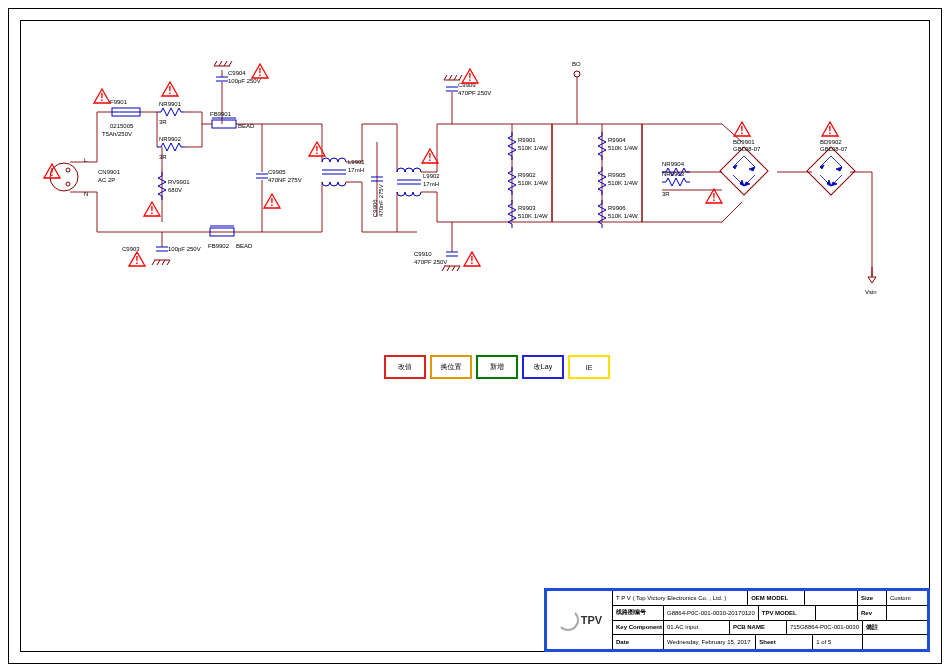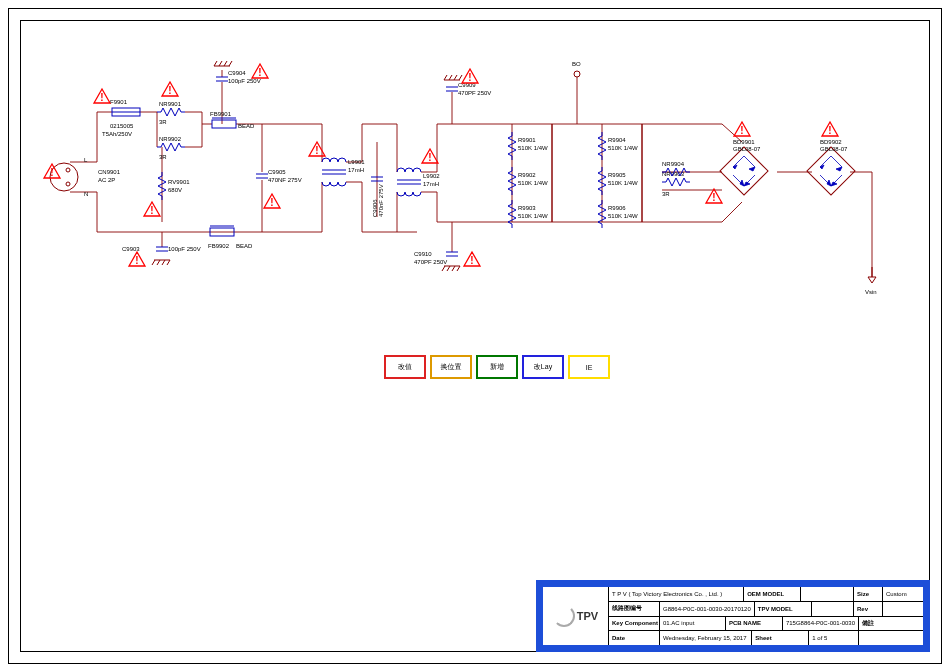--- a/index.html
+++ b/index.html
@@ -47,21 +47,21 @@
     align-items: center;
     justify-content: center;
     background: #fff;
   }
   .title-block {
     position: absolute;
     right: 20px;
     bottom: 20px;
     width: 380px;
     height: 58px;
-    border: 7px solid #1d4ed8;
+    border: 3px solid #1d4ed8;
     display: flex;
     flex-direction: row;
   }
   .tpv-logo {
     width: 65px;
     display: flex;
     align-items: center;
     justify-content: center;
     font-size: 11px;
     font-weight: bold;

